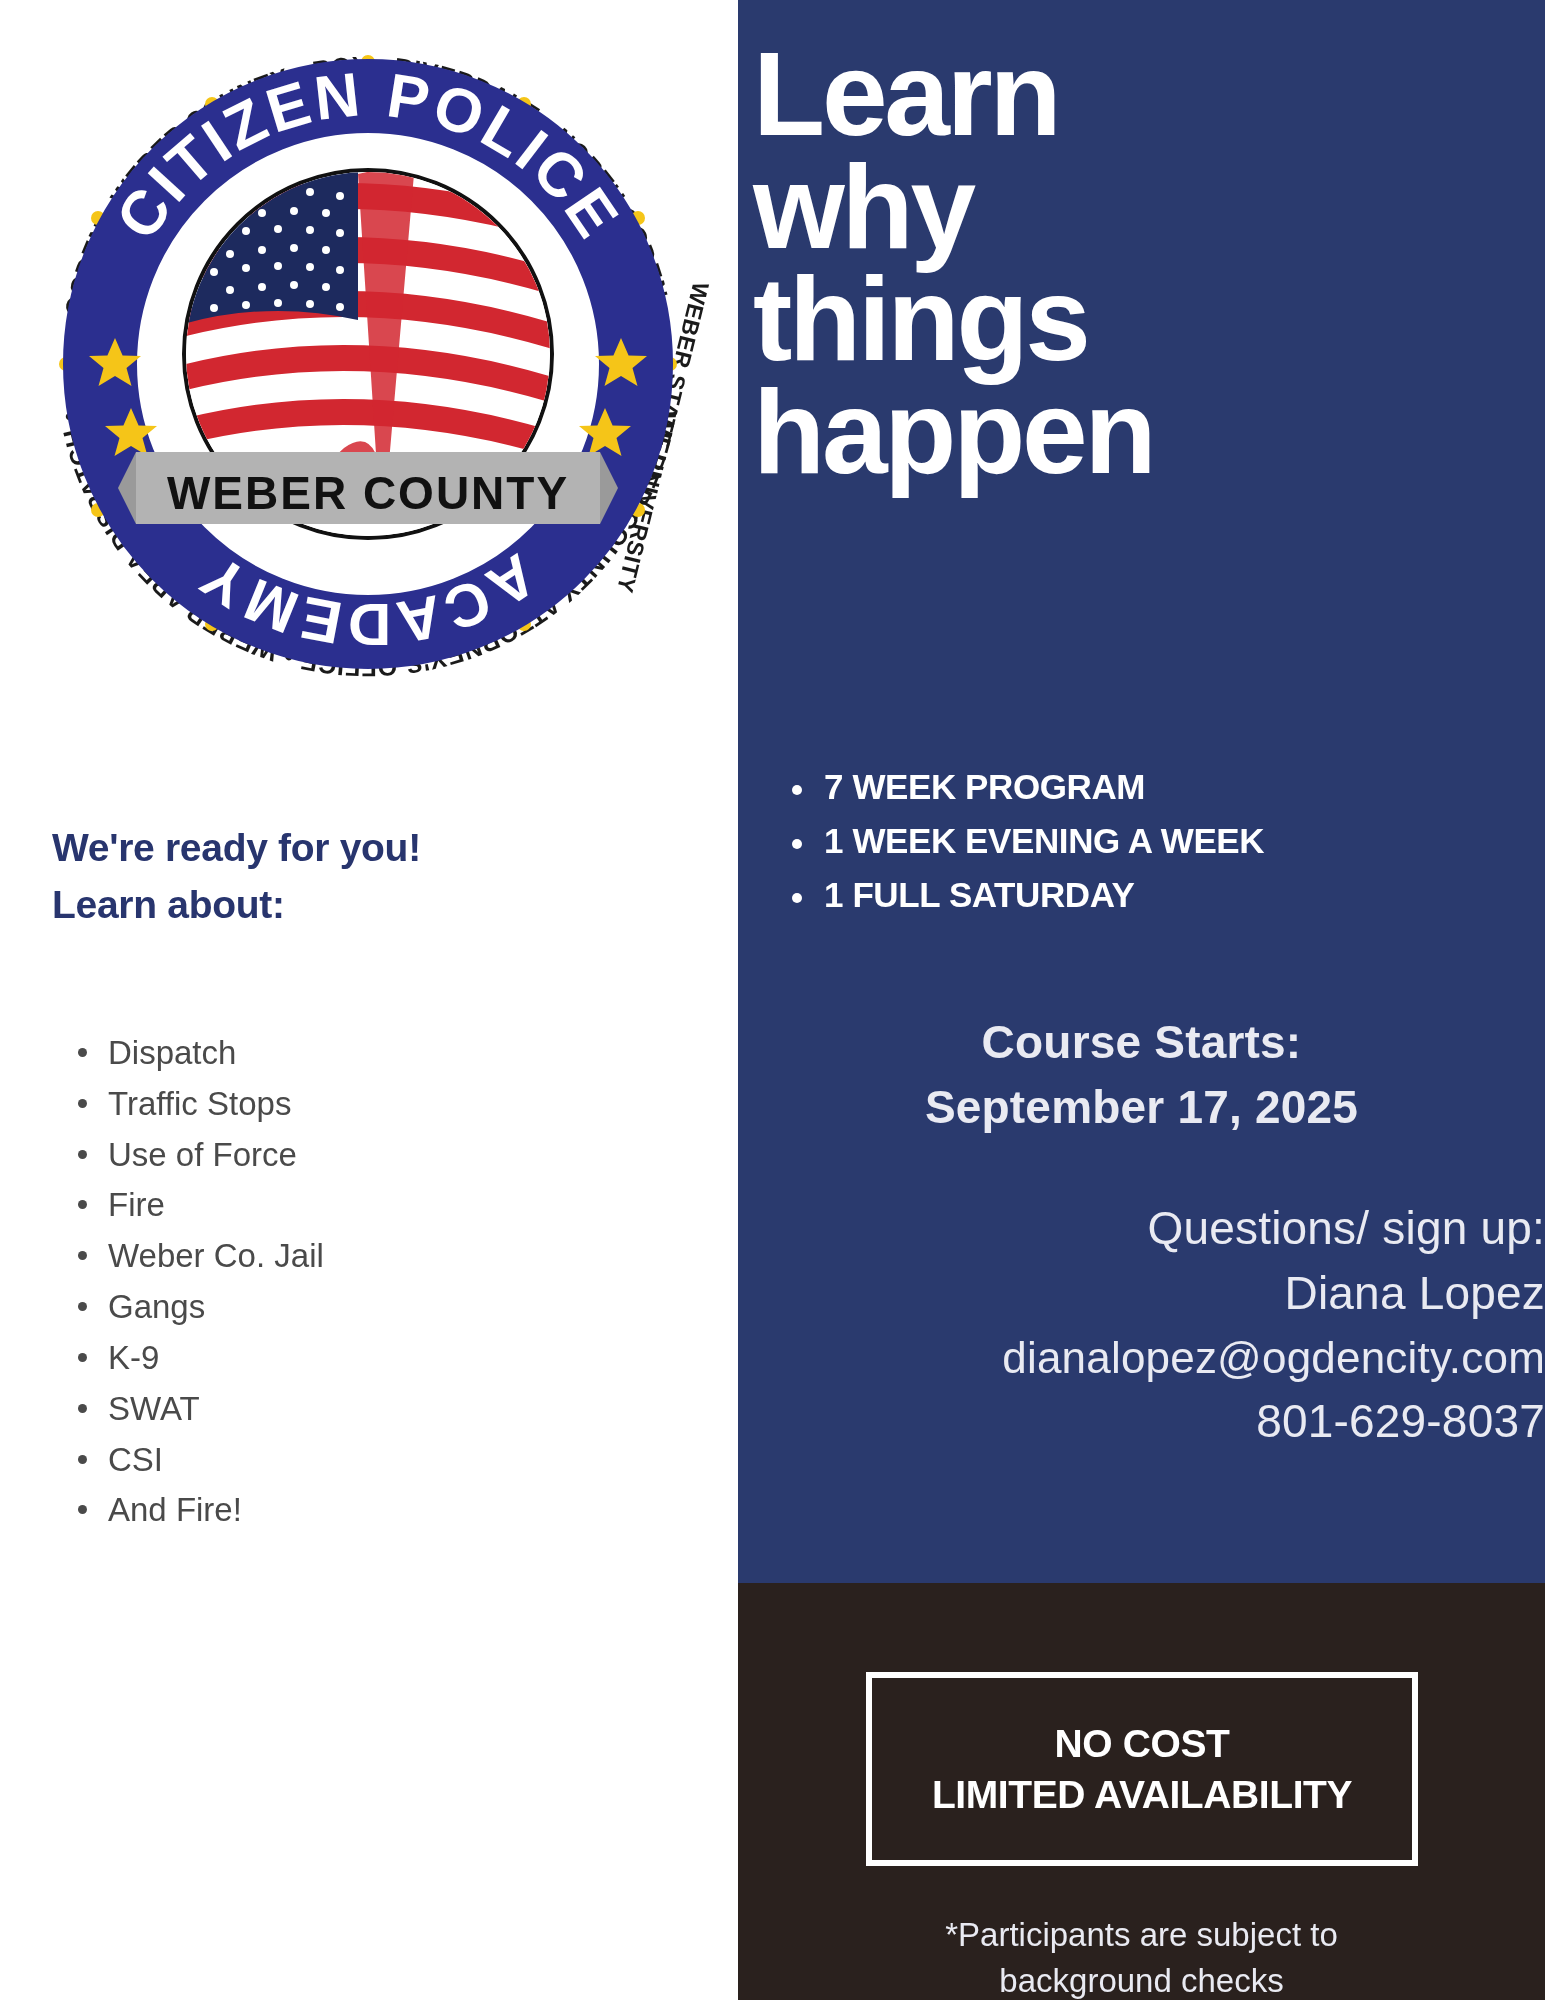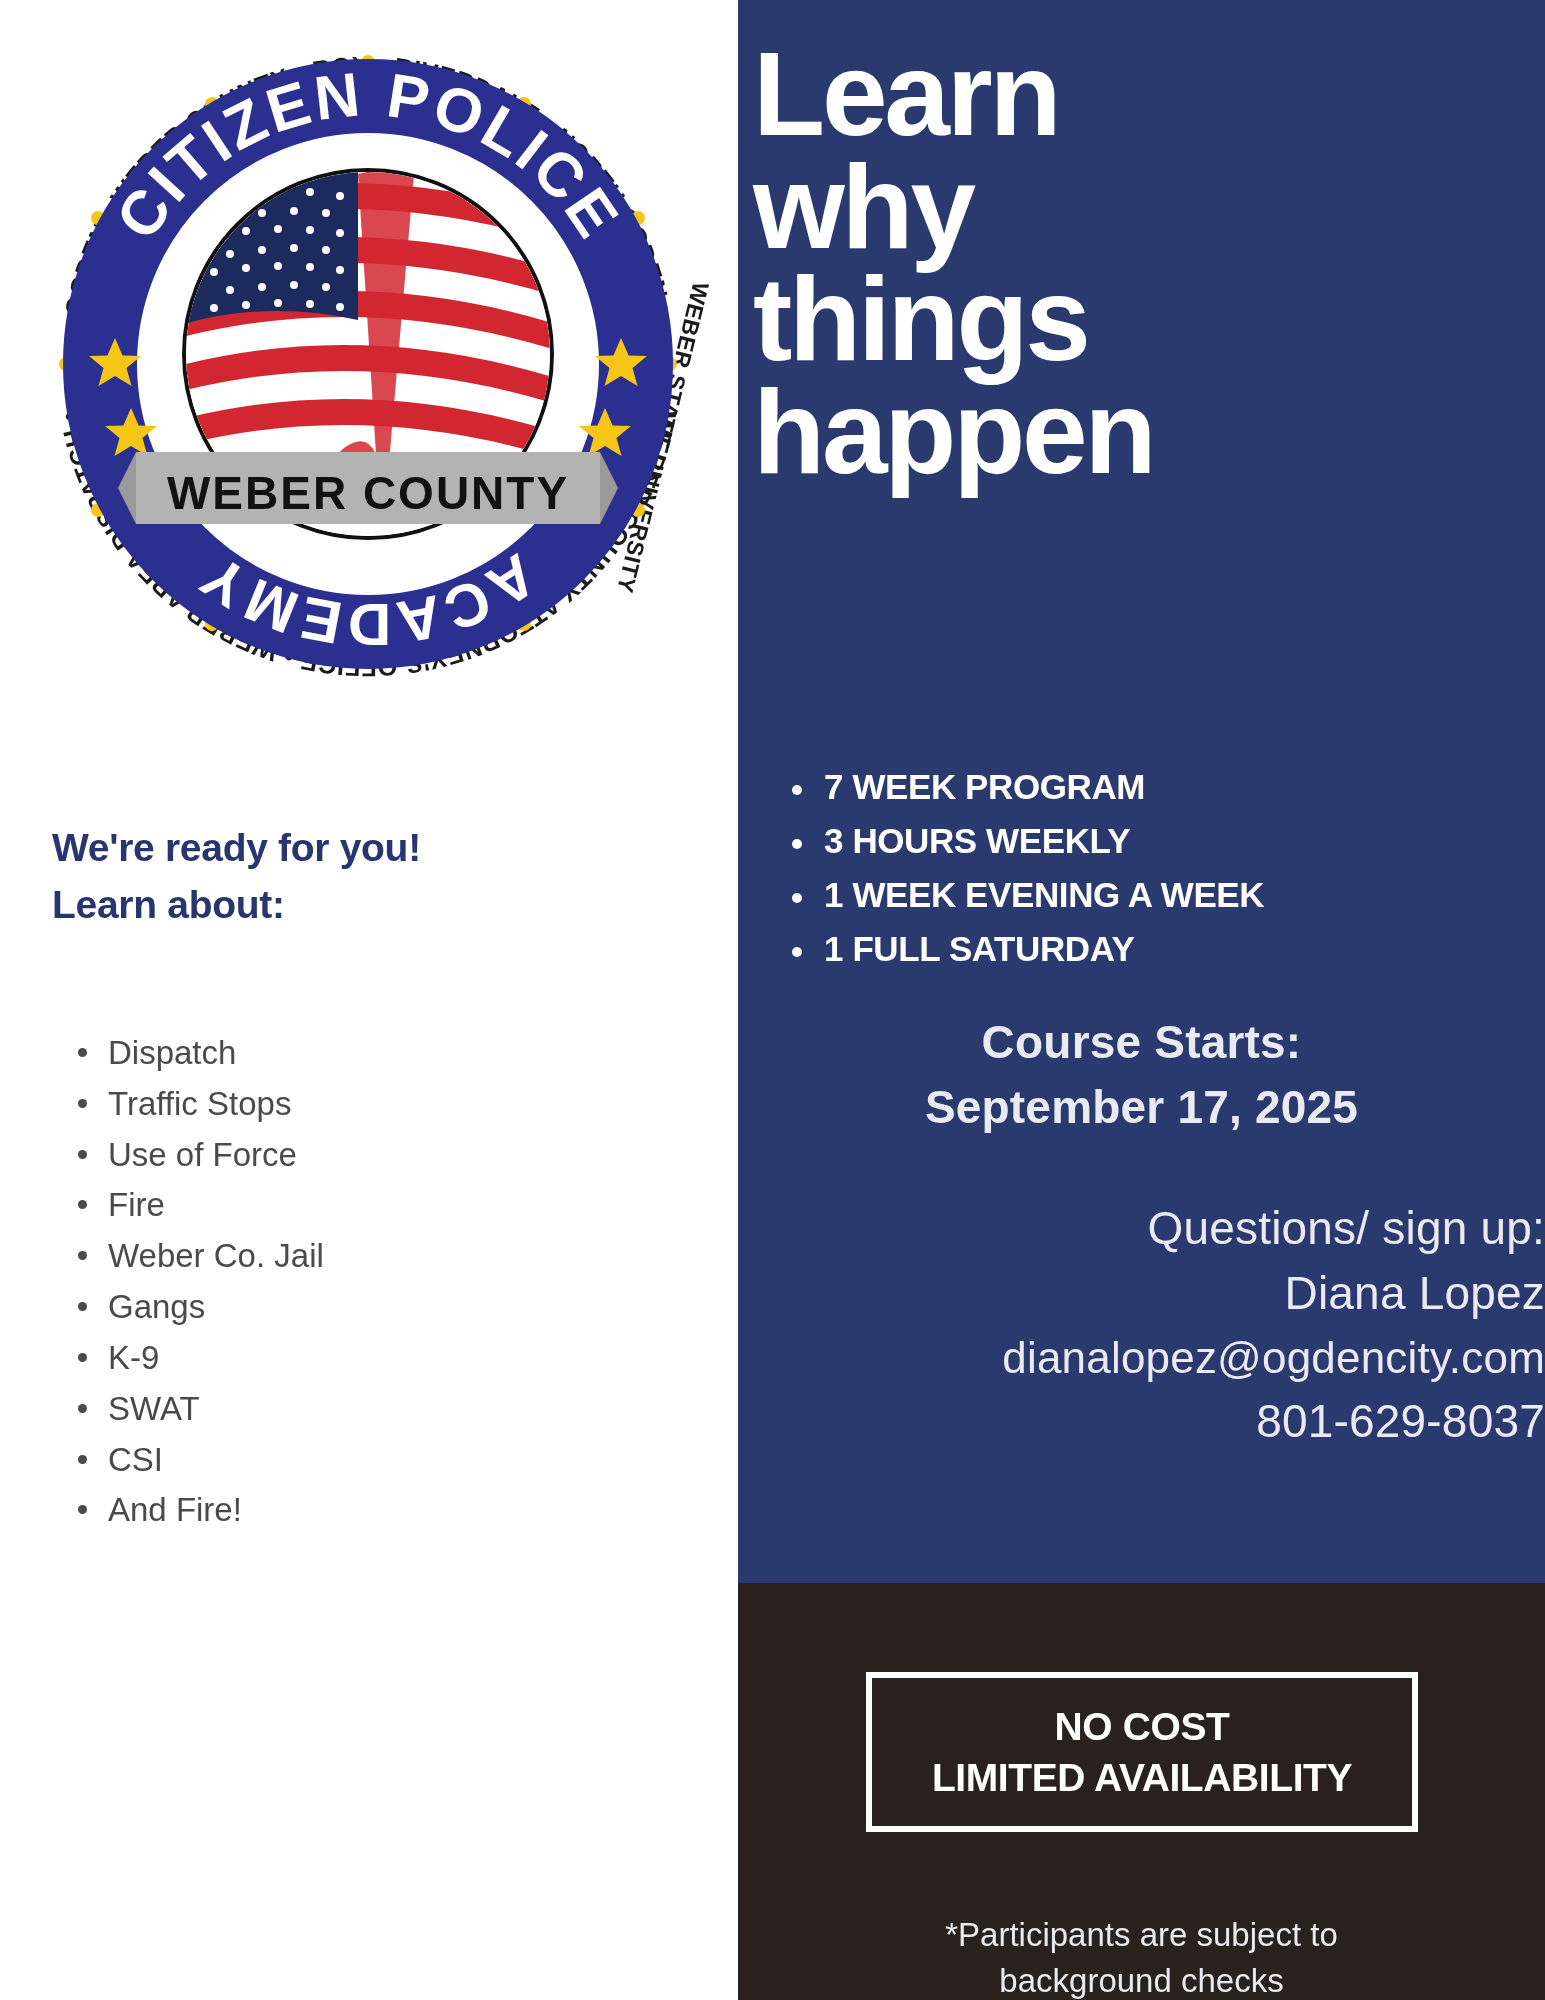--- a/index.html
+++ b/index.html
@@ -119,21 +119,21 @@
     font-weight:300;
     font-size:46px;
     line-height:1.42;
     letter-spacing:0.2px;
   }
   .contact-block .email { font-size:44px; }
 
   
   .cost-box {
     position:absolute; left:128px; top:1672px;
-    width:552px; height:160px;
+    width:552px; height:194px;
     border:6px solid #ffffff;
     display:flex; flex-direction:column;
     align-items:center; justify-content:center;
   }
   .cost-box div {
     color:#ffffff; font-weight:bold;
     font-size:39px; line-height:1.32;
     letter-spacing:-0.4px; white-space:nowrap;
   }
 
@@ -305,21 +305,20 @@
 
     <div class="headline">
       <div>Learn</div>
       <div>why</div>
       <div>things</div>
       <div>happen</div>
     </div>
 
     <ul class="prog-list">
       <li>7 WEEK PROGRAM</li>
-      <li>3 HOURS WEEKLY</li>
       <li>1 WEEK EVENING A WEEK</li>
       <li>1 FULL SATURDAY</li>
     </ul>
 
     <div class="course-block">
       <div>Course Starts:</div>
       <div>September 17, 2025</div>
     </div>
 
     <div class="contact-block">

